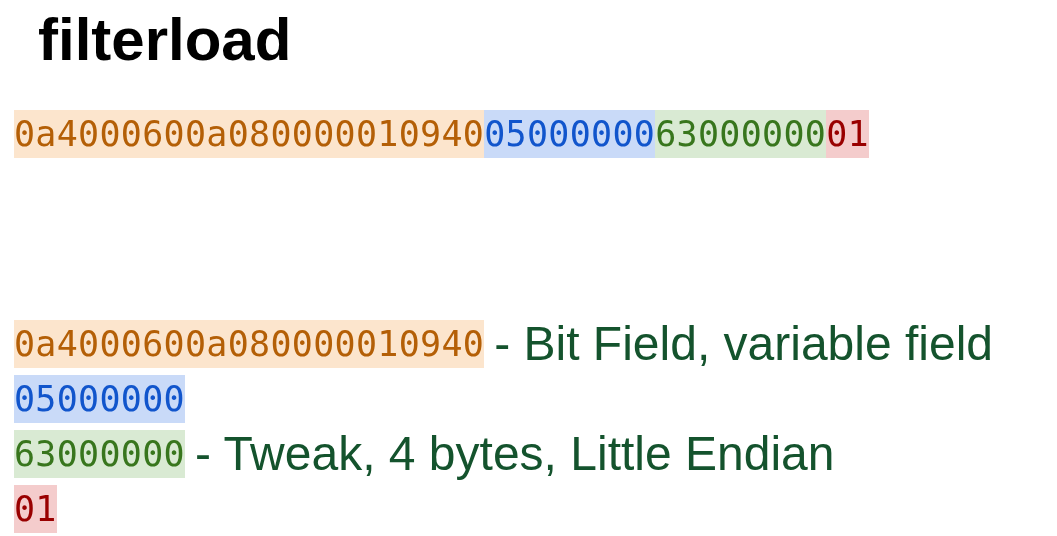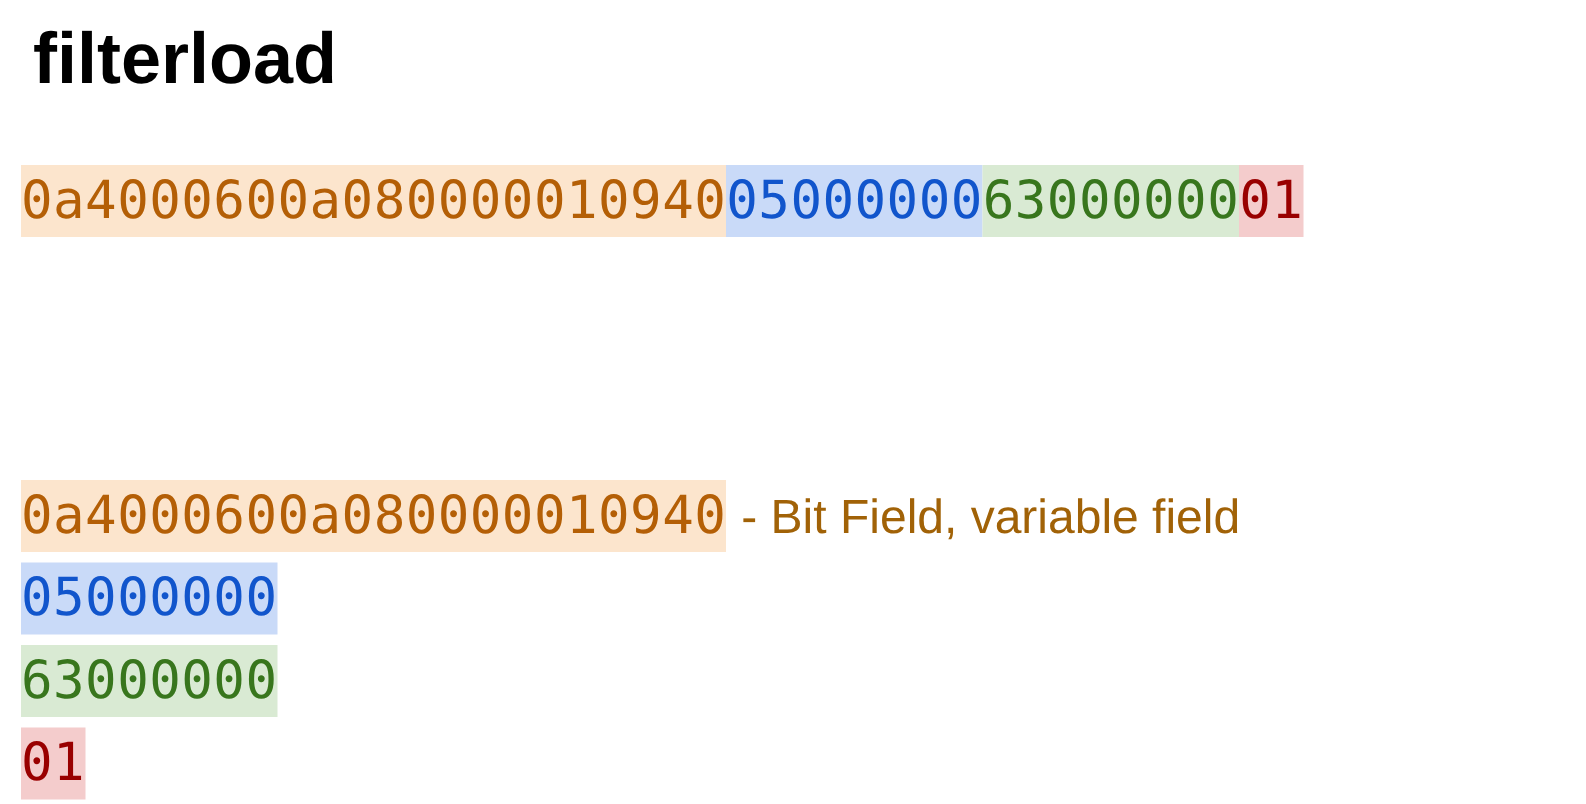--- a/index.html
+++ b/index.html
@@ -10,25 +10,25 @@
     body {
       width: 1057px;
       height: 536px;
       position: relative;
       overflow: hidden;
       font-family: "Liberation Sans", sans-serif;
       color: #000000;
     }
     .title {
       position: absolute;
-      left: 22px;
+      left: 38px;
       top: 10px;
       font-family: "Liberation Sans", sans-serif;
       font-weight: bold;
-      font-size: 48px;
+      font-size: 60px;
       line-height: 60px;
       margin: 0;
       text-align: center;
     }
     .hexline {
       position: absolute;
       left: 14px;
       top: 110px;
       height: 48px;
       display: flex;
@@ -56,24 +56,24 @@
     .legend-code {
       font-family: "DejaVu Sans Mono", monospace;
       font-size: 35px;
       line-height: 48px;
       height: 48px;
       display: inline-block;
       letter-spacing: 0.3px;
     }
     .legend-desc {
       font-family: "Liberation Sans", sans-serif;
-      font-size: 32px;
+      font-size: 48px;
       line-height: 48px;
       margin-left: 10px;
-      color: #a16207;
+      color: #14532d;
       text-align: center;
     }
   </style>
 </head>
 <body>
 
 <h1 class="title">filterload</h1>
 
 <div class="hexline">
   <span class="seg" style="color: rgb(180, 95, 6); background: rgb(252, 229, 205);">0a4000600a080000010940</span>
@@ -85,17 +85,18 @@
 <div class="legend">
   <div class="legend-row">
     <span class="legend-code" style="color: rgb(180, 95, 6); background: rgb(252, 229, 205);">0a4000600a080000010940</span>
     <span class="legend-desc">- Bit Field, variable field</span>
   </div>
   <div class="legend-row">
     <span class="legend-code" style="color: rgb(17, 85, 204); background: rgb(201, 218, 248);">05000000</span>
   </div>
   <div class="legend-row">
     <span class="legend-code" style="color: rgb(56, 118, 29); background: rgb(217, 234, 211);">63000000</span>
+    <span class="legend-desc">- Tweak, 4 bytes, Little Endian</span>
   </div>
   <div class="legend-row">
     <span class="legend-code" style="color: rgb(153, 0, 0); background: rgb(244, 204, 204);">01</span>
   </div>
 </div>
 
 </body></html>

